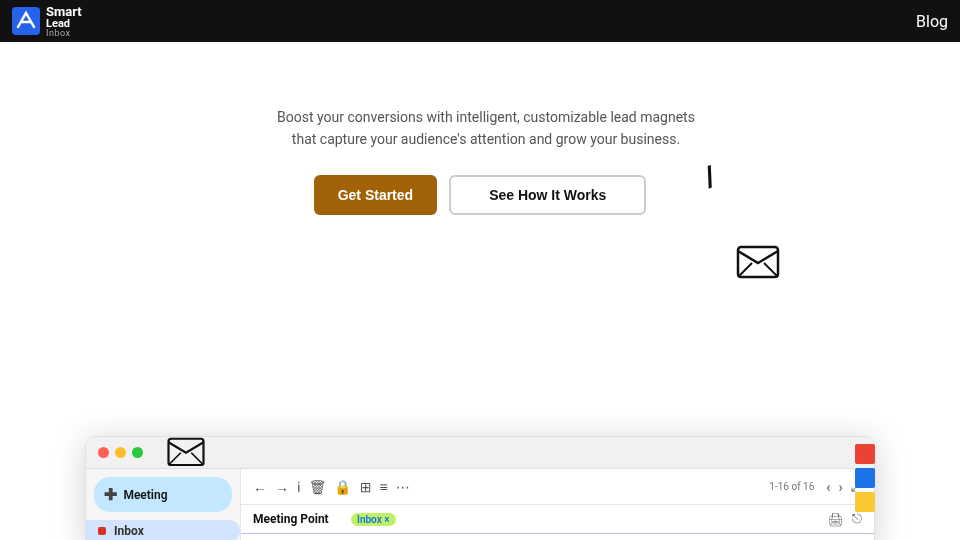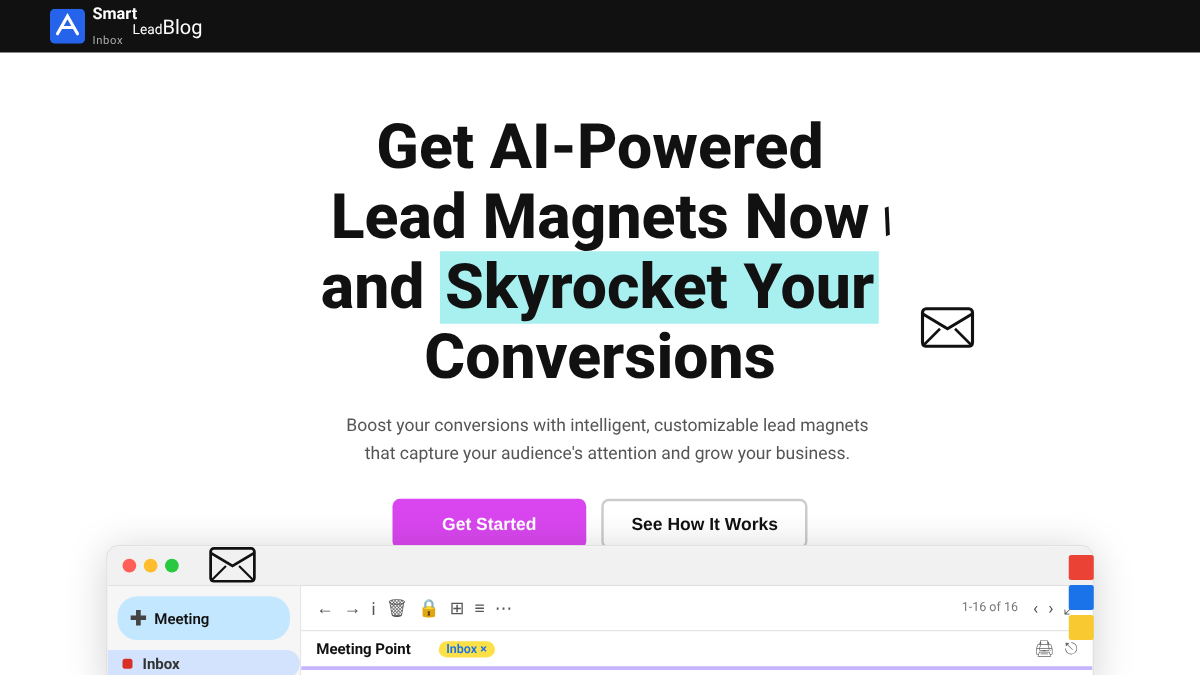--- a/index.html
+++ b/index.html
@@ -13,22 +13,22 @@
       position: relative;
     }
 
     
     .navbar {
       background: #111111;
       width: 100%;
       height: 42px;
       display: flex;
       align-items: center;
-      justify-content: flex-start;
-      padding: 0 40px;
+      justify-content: space-between;
+      padding: 0 12px;
     }
 
     .logo-area {
       display: flex;
       align-items: center;
       gap: 6px;
     }
 
     .logo-icon {
       width: 28px;
@@ -96,35 +96,35 @@
     }
 
     .hero-buttons {
       display: flex;
       gap: 12px;
       margin-top: 24px;
       align-items: center;
     }
 
     .btn-primary {
-      background: #d946ef;
+      background: #a16207;
       color: #ffffff;
       border: none;
-      padding: 12px 40px;
+      padding: 12px 24px;
       border-radius: 6px;
       font-size: 14px;
       font-weight: 600;
       cursor: pointer;
     }
 
     .btn-secondary {
       background: #ffffff;
       color: #111111;
       border: 2px solid #cccccc;
-      padding: 10px 22px;
+      padding: 10px 38px;
       border-radius: 6px;
       font-size: 14px;
       font-weight: 600;
       cursor: pointer;
     }
 
     
     .deco-slash {
       position: absolute;
       top: 118px;
@@ -271,33 +271,33 @@
     .pagination-text {
       font-size: 10px;
       color: #777;
       margin-right: 4px;
     }
 
     .gmail-row {
       display: flex;
       align-items: center;
       padding: 6px 12px;
-      border-bottom: 3px solid #c4b5fd;
+      border-bottom: 1px solid #c4b5fd;
       font-size: 12px;
       gap: 8px;
     }
 
     .email-sender {
       font-weight: 700;
       min-width: 90px;
       color: #111;
     }
 
     .email-badge {
-      background: #fde047;
+      background: #bef264;
       color: #1a73e8;
       font-size: 10px;
       padding: 1px 6px;
       border-radius: 8px;
       font-weight: 600;
     }
 
     .email-subject {
       color: #333;
       flex: 1;
@@ -346,21 +346,21 @@
 <body>
 
 <nav class="navbar">
   <div class="logo-area">
     <svg class="logo-icon" viewBox="0 0 28 28" fill="none">
       <rect width="28" height="28" rx="4" fill="#2563eb"></rect>
       <path d="M6 20 L14 6 L22 20 M10 15 L18 15" stroke="white" stroke-width="2.5" stroke-linecap="round" fill="none"></path>
     </svg>
     <div class="logo-text">
       <span class="logo-smart">Smart</span>
-      <span style="font-size:11px;color:#ffffff;font-weight:400;margin-left:32px;">Lead</span>
+      <span style="font-size:11px;color:#ffffff;font-weight:700;">Lead</span>
       <span class="logo-magnet">Inbox</span>
     </div>
   </div>
   <a class="nav-blog">Blog</a>
 </nav>
 
 <section class="hero">
 
   <div class="deco-slash">/</div>
 
@@ -375,26 +375,20 @@
 
   <div class="deco-envelope-left">
     <svg width="42" height="42" viewBox="0 0 48 48" fill="none">
       <rect x="4" y="10" width="40" height="30" rx="3" stroke="#111" stroke-width="2.5" fill="none"></rect>
       <path d="M4 14 L24 26 L44 14" stroke="#111" stroke-width="2.5" fill="none"></path>
       <path d="M4 40 L18 26" stroke="#111" stroke-width="2" fill="none"></path>
       <path d="M44 40 L30 26" stroke="#111" stroke-width="2" fill="none"></path>
     </svg>
   </div>
 
-  <h1 class="hero-title">
-    <span>Get AI-Powered</span><br>
-    <span>Lead Magnets Now</span><br>
-    and <span class="highlight-bg">Skyrocket Your</span><br>
-    <span>Conversions</span>
-  </h1>
 
   <p class="hero-subtitle">Boost your conversions with intelligent, customizable lead magnets that capture your audience's attention and grow your business.</p>
 
   <div class="hero-buttons">
     <button class="btn-primary">Get Started</button>
     <button class="btn-secondary">See How It Works</button>
   </div>
 </section>
 
 <div class="browser-mockup" style="bottom: -10px;">

